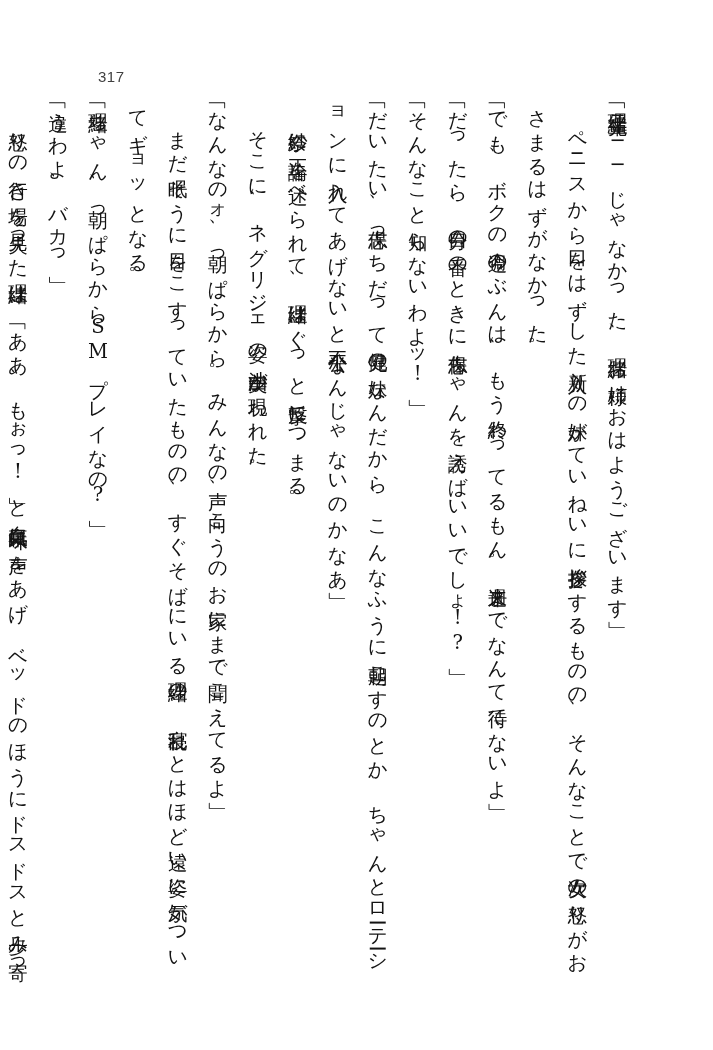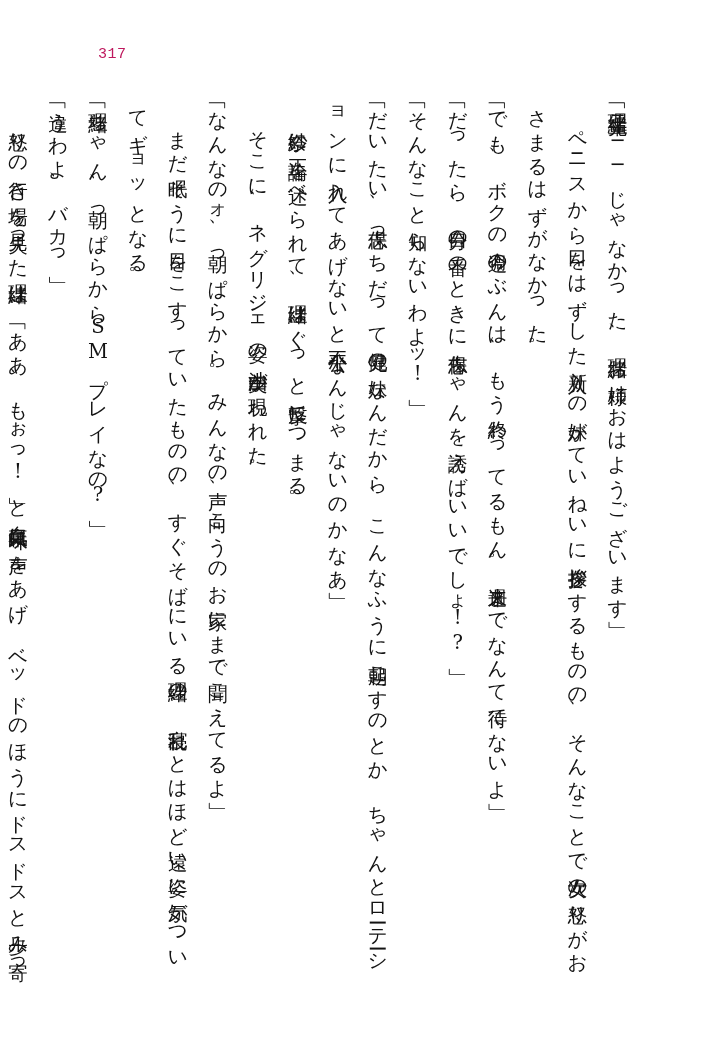--- a/index.html
+++ b/index.html
@@ -19,25 +19,25 @@
     position: absolute;
     left: 0;
     top: 0;
     width: 713px;
     height: 1050px;
     background: #fff;
   }
   .page-number {
     position: absolute;
     left: 98px;
-    top: 46px;
+    top: 68px;
     font-size: 15px;
     letter-spacing: 0.5px;
-    color: #be185d;
-    font-family: Liberation Mono, monospace;
+    color: #404040;
+    font-family: Liberation Sans, sans-serif;
   }
   
   .text-body {
     position: absolute;
     right: 76px;
     top: 96px;
     height: 880px;
     width: 560px;
     writing-mode: vertical-rl;
     -webkit-writing-mode: vertical-rl;

